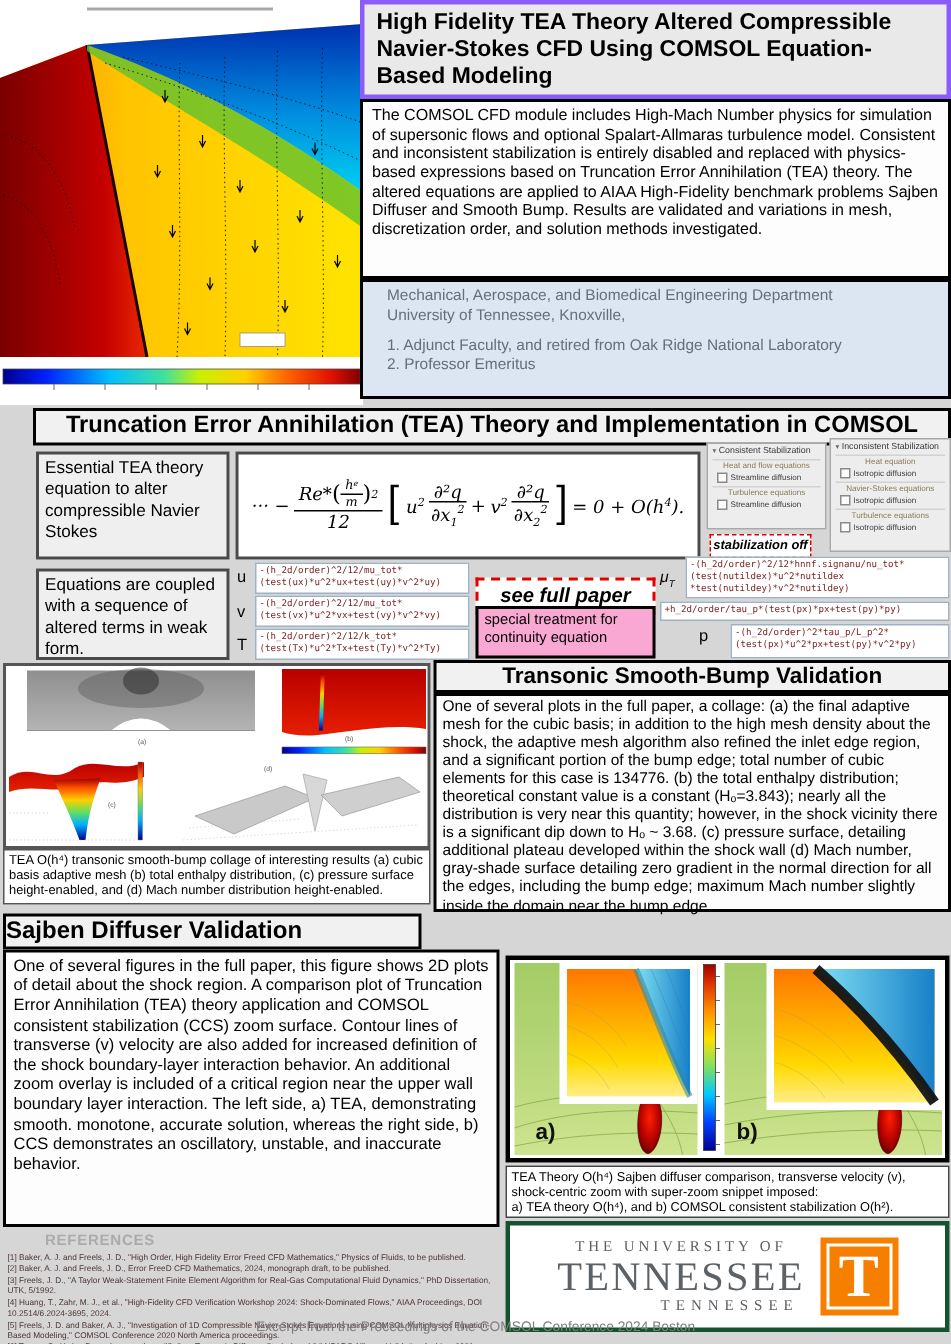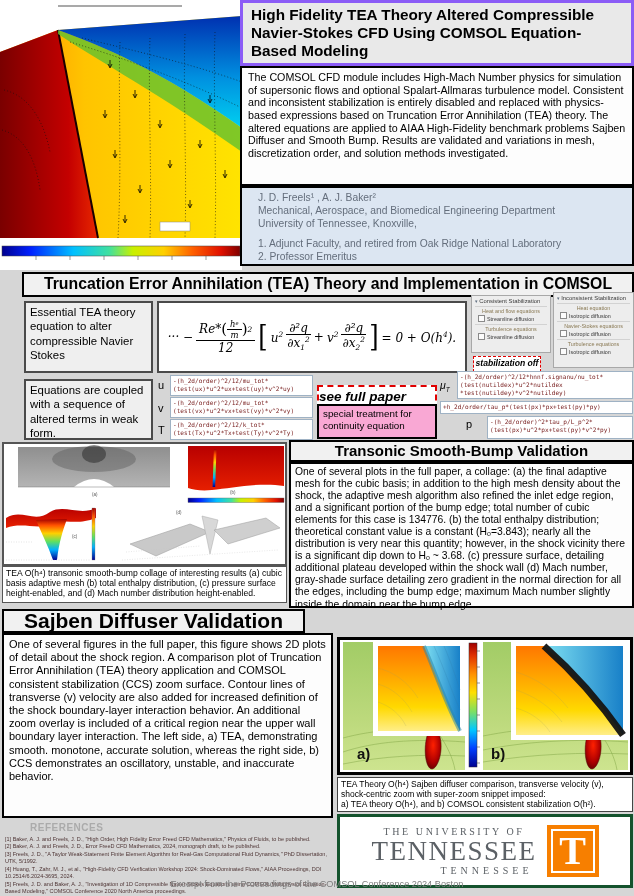--- a/index.html
+++ b/index.html
@@ -44,36 +44,36 @@
   .chk-row{display:flex;align-items:center;gap:2px;margin:1px 0 0 3px;}
   .chk-box{width:5px;height:5px;border:1px solid #8a8a8a;background:#fcfcfc;flex:0 0 auto;}
   .chk-label{font-size:5.4px;color:#3a3a3a;white-space:nowrap;}
   .stab-off{left:473px;top:356px;width:68px;height:16px;border:1.5px dashed var(--accent_red,#e00000);
             background:#fff;font-weight:bold;font-style:italic;font-size:8.6px;line-height:13px;text-align:center;}
 
   .var-label{font-size:11px;}
   .code{background:#fff;border:1px solid #9fb2c4;font-family:"DejaVu Sans Mono","Liberation Mono",monospace;
         font-size:6.1px;line-height:1.32;color:#7b2323;padding:1px 2px;white-space:pre-wrap;overflow:hidden;}
   .see-full{left:317px;top:385px;width:120px;height:25px;border:2.5px dashed var(--accent_red,#e00000);background:#fff;
-            font-weight:bold;font-style:italic;font-size:13.5px;line-height:20px;text-align:left;}
+            font-weight:bold;font-style:italic;font-size:13.5px;line-height:20px;text-align:center;}
   .special-box{left:317px;top:404px;width:120px;height:35px;border:2px solid #000;background:#f9a8d4;
                font-size:9.8px;line-height:1.25;padding:2px 4px;}
 
   
   .bump-figbox{left:2px;top:442px;width:285px;height:124px;border:2px solid #555;background:#fff;}
   .bump-caption{left:2px;top:566px;width:285px;height:37px;border:1.5px solid #555;background:#fff;
                 font-size:8.6px;line-height:1.18;padding:1px 3px;}
   .bump-header{left:289px;top:440px;width:345px;height:22px;border:2.5px solid #000;background:#f1f1f1;
                font-weight:bold;font-size:15px;line-height:17px;text-align:center;}
   .bump-body{left:289px;top:462px;width:345px;height:146px;border:2.5px solid #000;background:#fdfdfd;
              font-size:10.35px;line-height:1.165;padding:2px 4px;}
 
   
-  .sajben-header{left:2px;top:609px;width:303px;height:24px;border:2.5px solid #000;background:#f1f1f1;
-                 font-weight:bold;font-size:21px;line-height:19px;text-align:center;}
+  .sajben-header{left:2px;top:609px;width:279px;height:24px;border:2.5px solid #000;background:#f1f1f1;
+                 font-weight:bold;font-size:16px;line-height:19px;}
   .sajben-body{left:2px;top:633px;width:331px;height:185px;border:2.5px solid #000;background:#fdfdfd;
                font-size:11px;line-height:1.2;padding:3px 5px;}
   .refs-header{left:30px;top:822px;font-weight:bold;font-size:10px;color:#ababab;letter-spacing:.5px;}
   .refs-list{left:5px;top:836px;width:330px;font-size:5.5px;line-height:1.35;color:#4e3434;}
   .sajben-figbox{left:337px;top:637px;width:296px;height:138px;border:3px solid #000;background:#fff;}
   .sajben-caption{left:337px;top:777px;width:296px;height:35px;border:1.5px solid #444;background:#fff;
                   font-size:8.5px;line-height:1.2;padding:1px 3px;white-space:pre-line;}
 
   
   .ut-logo{left:337px;top:814px;width:296px;height:74px;border:3px solid #14532d;background:#fff;
@@ -167,21 +167,20 @@
           <line x1="138" y1="256" x2="138" y2="260"></line>
         <line x1="172" y1="256" x2="172" y2="260"></line>
           <line x1="206" y1="256" x2="206" y2="260"></line>
       </g>
     </svg>
   </div>
 
   <div class="abs title-block">High Fidelity TEA Theory Altered Compressible Navier-Stokes CFD Using COMSOL Equation-Based Modeling</div>
   <div class="abs abstract-block">The COMSOL CFD module includes High-Mach Number physics for simulation of supersonic flows and optional Spalart-Allmaras turbulence model. Consistent and inconsistent stabilization is entirely disabled and replaced with physics-based expressions based on Truncation Error Annihilation (TEA) theory.  The altered equations are applied to AIAA High-Fidelity benchmark problems Sajben Diffuser and Smooth Bump.  Results are validated and variations in mesh, discretization order, and solution methods investigated.</div>
   <div class="abs author-block">
-    <div>J. D. Freels¹ , A. J. Baker²</div>
     <div>Mechanical, Aerospace, and Biomedical Engineering  Department</div>
     <div>University of Tennessee, Knoxville,</div>
     <div class="author-gap">1. Adjunct Faculty,  and retired from Oak Ridge National Laboratory</div>
     <div>2. Professor Emeritus</div>
   </div>
 
   <div class="abs tea-header">Truncation Error Annihilation (TEA) Theory and Implementation in COMSOL</div>
   <div class="abs note-box tea-note1">Essential TEA theory equation to alter compressible  Navier Stokes</div>
 
   <div class="abs tea-eq">

